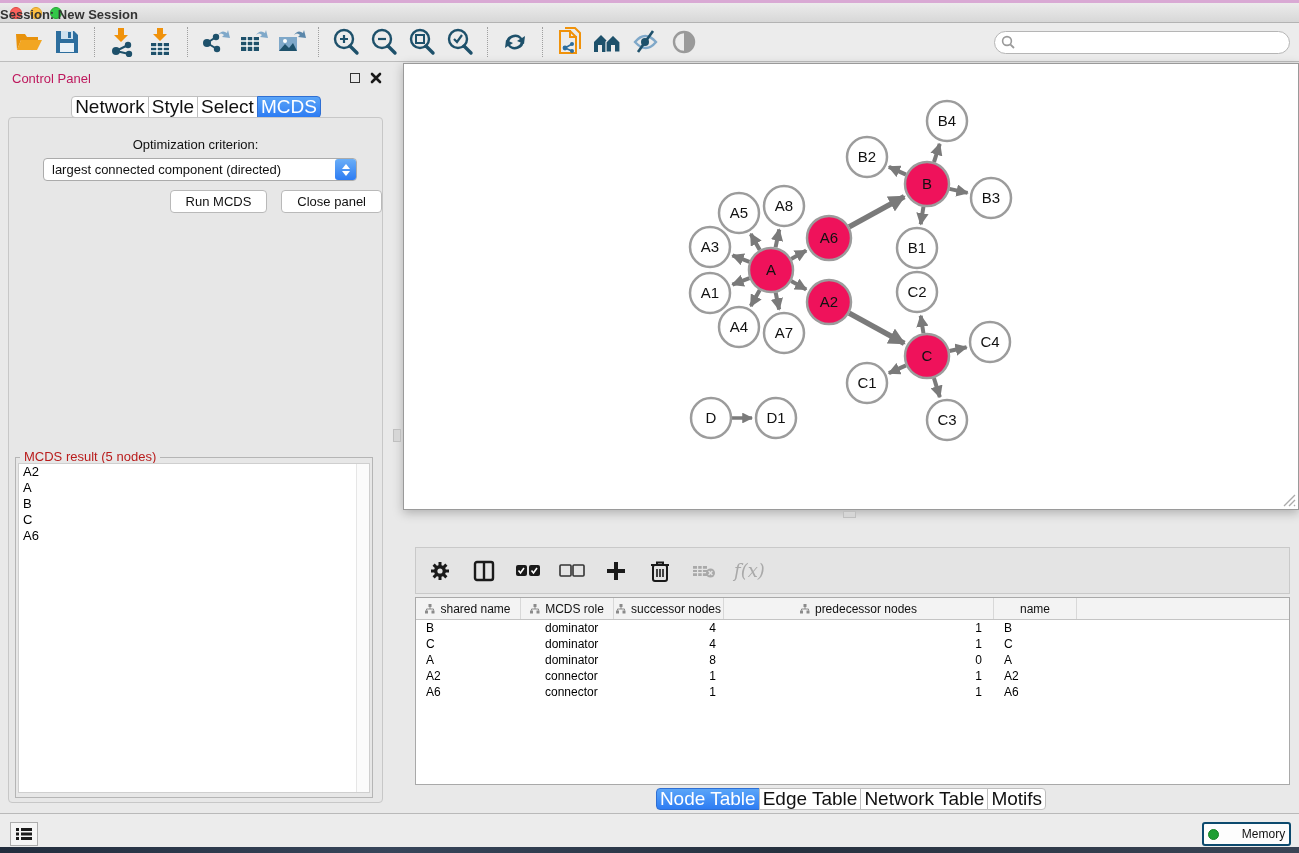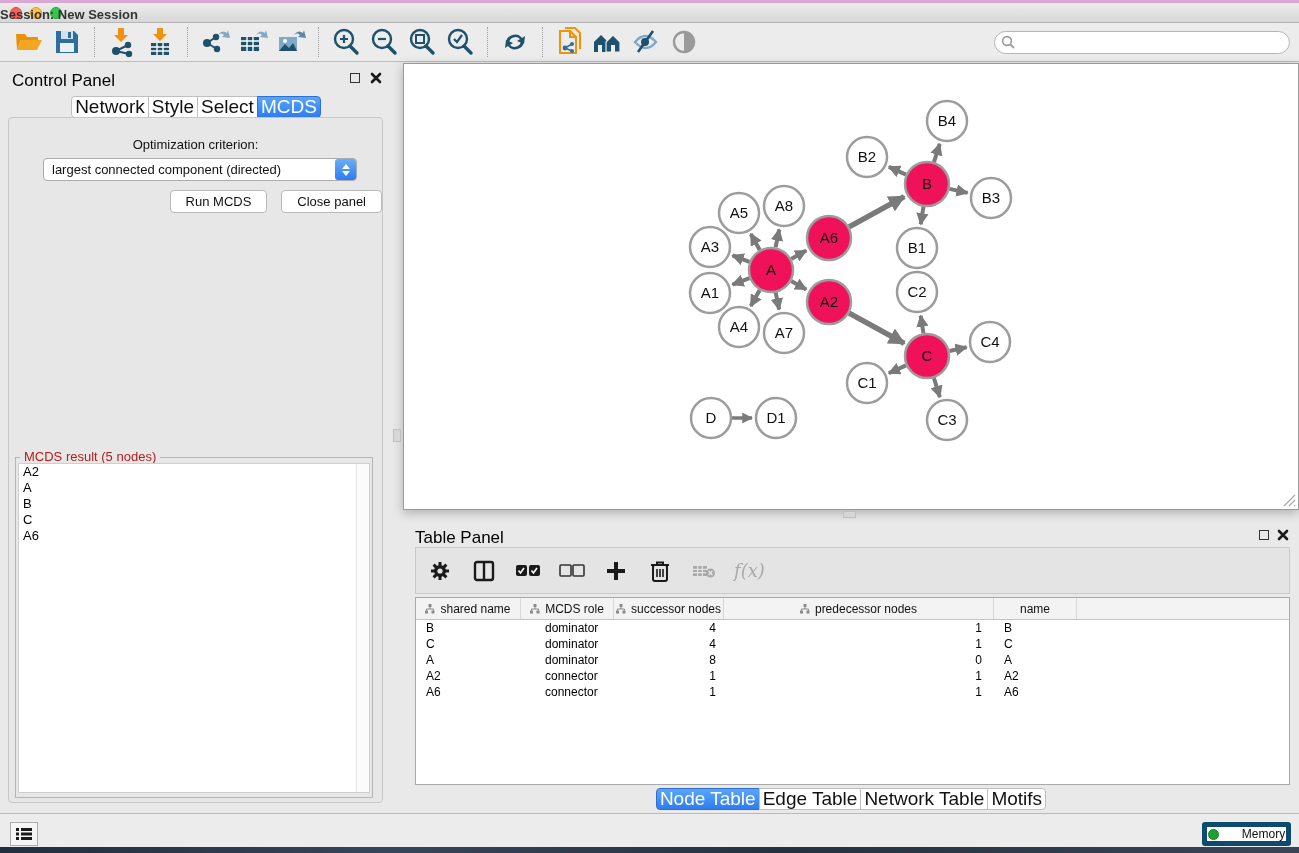--- a/index.html
+++ b/index.html
@@ -25,21 +25,21 @@
   .tbtn { width:38px; height:34px; display:flex; align-items:center; justify-content:center; }
   .tsep { width:1px; height:30px; border-left:1px dotted #9f9f9f; margin:0 8px; }
   .searchwrap { margin-left:auto; margin-right:9px; position:relative; width:296px; height:23px; }
   .searchwrap svg { position:absolute; left:7px; top:4px; }
   .search-input { width:100%; height:100%; border:1px solid #b5b5b5; border-radius:12px;
     background:#fff; padding-left:26px; font-size:12px; outline:none; }
 
   
   .control-panel { position:absolute; left:0; top:62px; width:392px; height:751px; }
   .panel-titlebar { position:relative; height:32px; }
-  .panel-title { position:absolute; left:12px; top:9px; font-size:17px; color:#000000; }
+  .panel-title { position:absolute; left:12px; top:9px; font-size:13px; color:#be185d; }
   .float-icon { position:absolute; top:11px; width:10px; height:10px; border:1.5px solid #333; }
   .close-icon { position:absolute; top:10px; width:12px; height:12px; }
   .cp-float { right:32px; } .cp-close { right:10px; }
   .ctabs { position:absolute; left:0; right:0; top:34px; display:flex; justify-content:center; }
   .ctab, .ttab { height:22px; line-height:20px; padding:0 3px; font-size:19px; background:#fff;
     border:1px solid #bfbfbf; margin-left:-1px; color:#111; }
   .ctab:first-child, .ttab:first-child { border-radius:4px 0 0 4px; margin-left:0; }
   .ctab:last-child, .ttab:last-child { border-radius:0 4px 4px 0; }
   .ctab.active, .ttab.active { background:linear-gradient(#5aa5f8,#2d7cf3); color:#fff; border-color:#2f6fd3; }
   .cp-body { position:absolute; left:8px; right:9px; top:55px; height:686px;
@@ -92,21 +92,21 @@
   .td.c0 { padding-left:10px; } .td.c1 { padding-left:24px; }
   .td.c2 { text-align:right; padding-right:8px; } .td.c3 { text-align:right; padding-right:12px; }
   .td.c4 { padding-left:10px; }
   .ttabs { position:absolute; left:0; right:0; top:269px; display:flex; justify-content:center; }
 
   
   .statusbar { position:absolute; left:0; top:813px; width:100%; height:34px; background:#ececec; border-top:1px solid #b9b9b9; }
   .list-btn { position:absolute; left:10px; top:8px; width:28px; height:24px; background:#f5f5f5;
     border:1px solid #adadad; display:flex; align-items:center; justify-content:center; }
   .memory-btn { position:absolute; right:8px; top:8px; height:24px; width:89px; background:#fdfdfd;
-    border:5px solid #0c4a6e; border-radius:3px; display:flex; align-items:center; justify-content:center; gap:23px; }
+    border:2px solid #0c4a6e; border-radius:3px; display:flex; align-items:center; justify-content:center; gap:23px; }
   .memory-dot { width:11px; height:11px; border-radius:50%; background:#1f9e33; border:1px solid #188328; }
   .memory-label { font-size:12px; color:#111; }
   .bottom-strip { position:absolute; left:0; top:847px; width:100%; height:6px;
     background:linear-gradient(90deg,#222d3d,#37455a 30%,#26313f 60%,#3a4455); }
 
   svg { display:block; }
 </style>
 </head>
 <body>
 
@@ -423,27 +423,20 @@
       <svg class="resize-grip" width="13" height="13" viewBox="0 0 13 13">
           <path d="M12 1 L1 12 M12 6 L6 12 M12 11 L11 12" stroke="#ababab" stroke-width="1.4"></path>
         </svg>
     </div>
   </div>
 
   <div class="vgrip"></div>
   <div class="hgrip"></div>
 
   <div class="table-panel">
-    <div class="panel-titlebar">
-      <div class="panel-title">Table Panel</div>
-      <div class="float-icon tp-float"></div>
-      <svg class="close-icon tp-close" viewBox="0 0 12 12">
-          <path d="M2 2 L10 10 M10 2 L2 10" stroke="#1a1a1a" stroke-width="2.6" stroke-linecap="round"></path>
-        </svg>
-    </div>
     <div class="tp-toolbar">
       <div class="tp-btn">
         <svg width="22" height="22" viewBox="0 0 22 22">
             <g stroke="#1a1a1a" stroke-width="3">
               <path d="M11 2 v18 M2 11 h18 M4.6 4.6 L17.4 17.4 M17.4 4.6 L4.6 17.4"></path>
             </g>
             <circle cx="11" cy="11" r="6" fill="#1a1a1a"></circle>
             <circle cx="11" cy="11" r="2.6" fill="#e4e4e4"></circle>
           </svg>
       </div>

